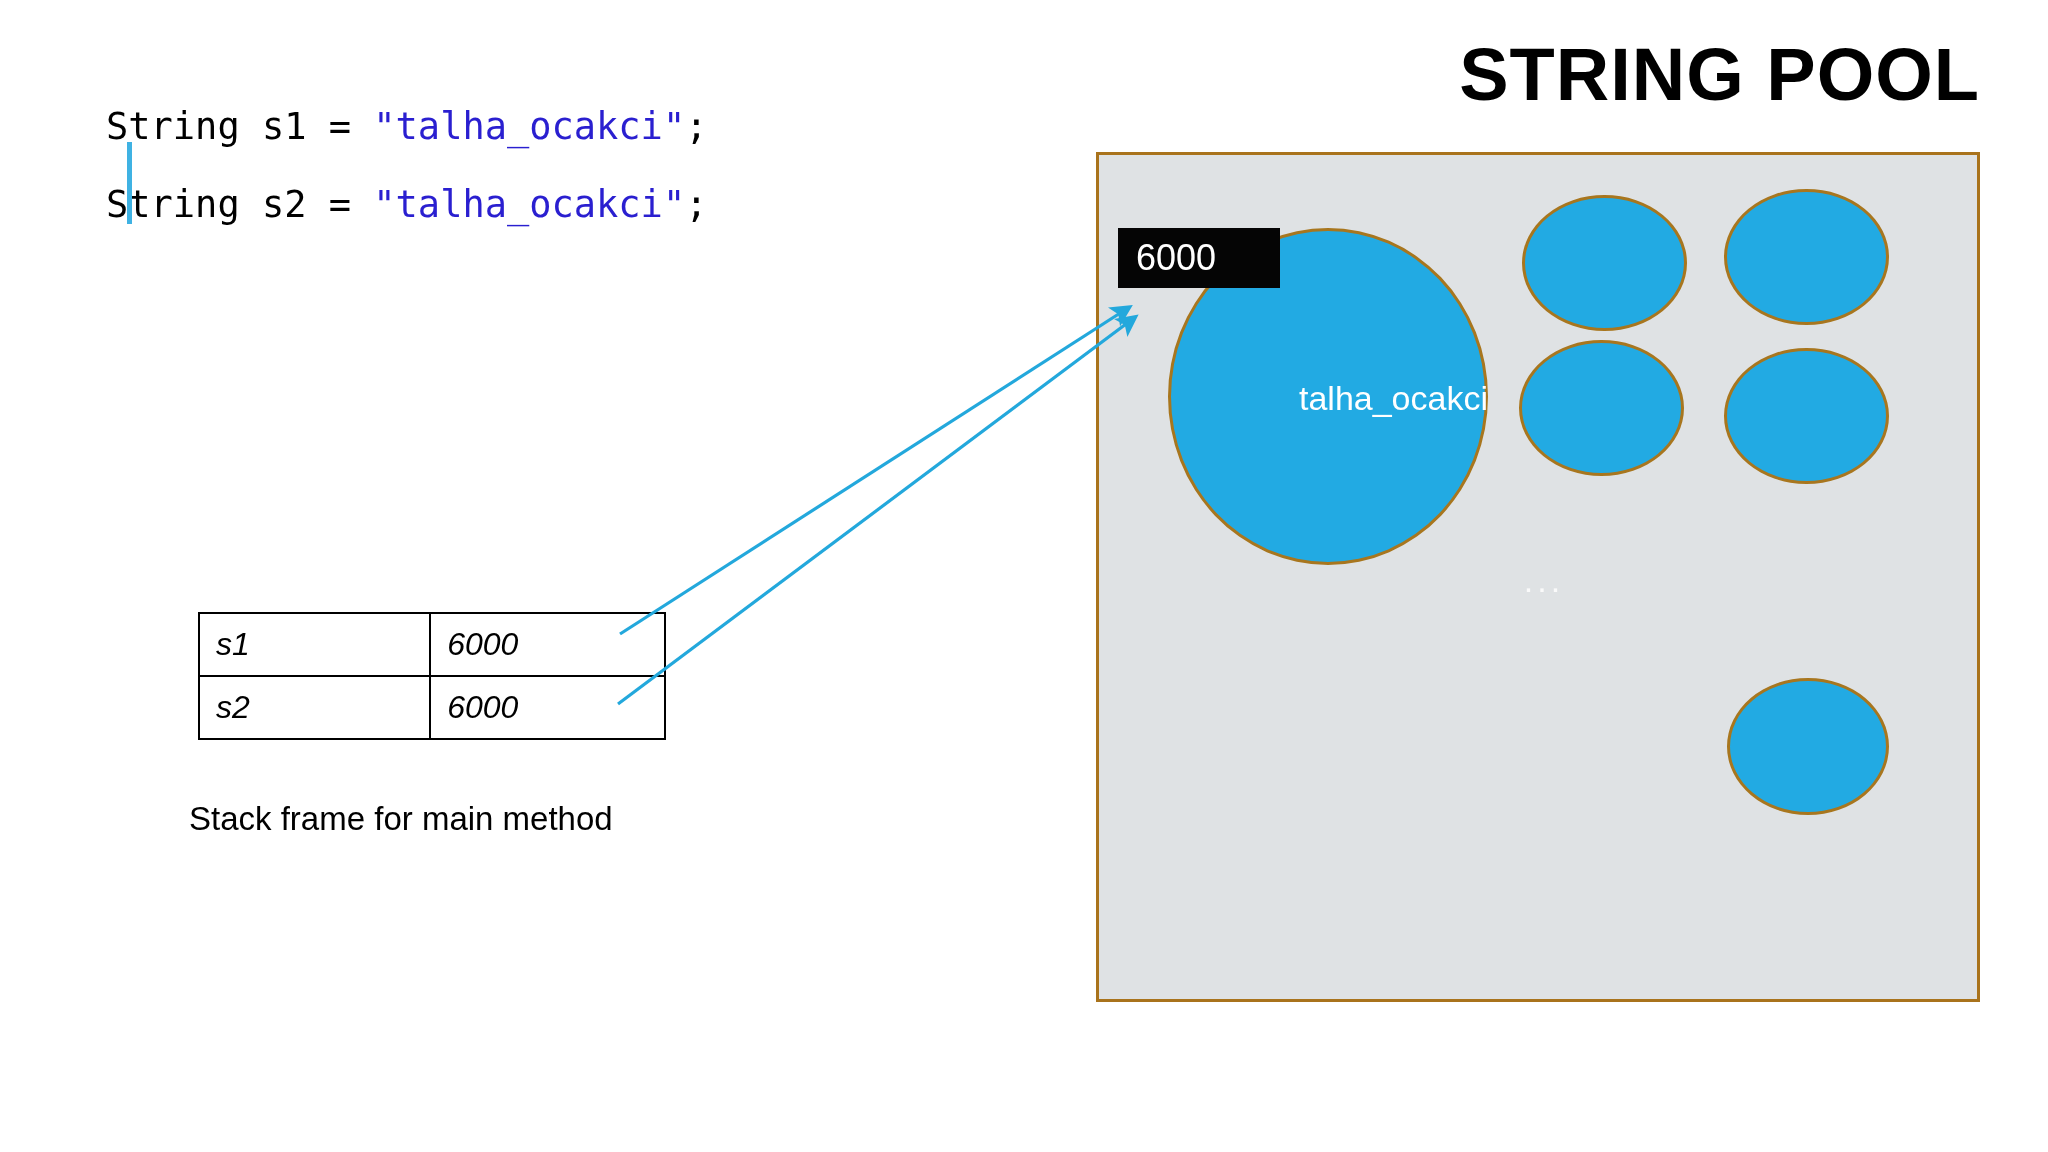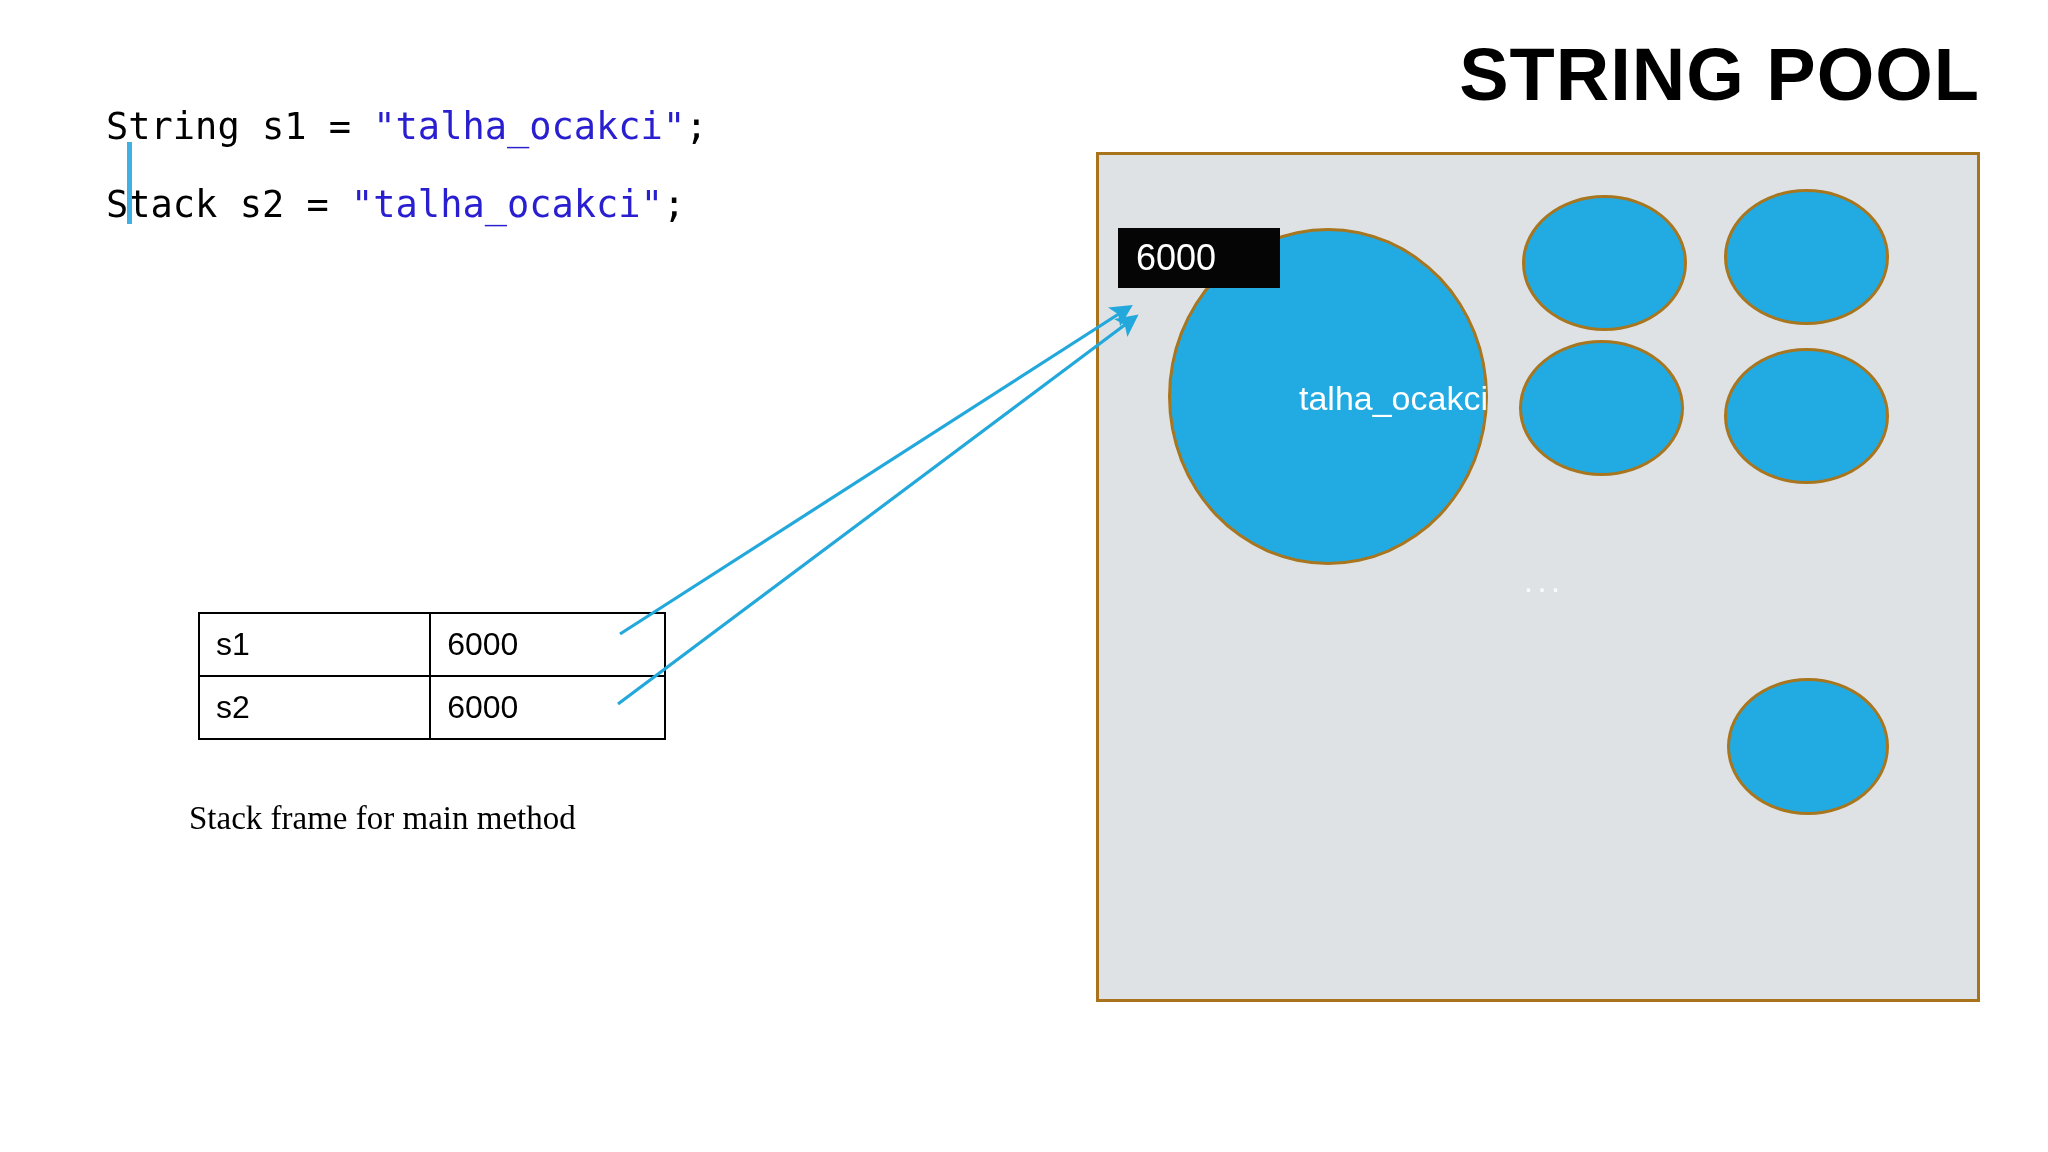--- a/index.html
+++ b/index.html
@@ -59,29 +59,30 @@
     background: #ffffff;
   }
   .stack-table td {
     border: 2.5px solid #000000;
     height: 61px;
     padding: 0 0 0 16px;
     font-family: "Liberation Sans", sans-serif;
     font-size: 32px;
     color: #000000;
     vertical-align: middle;
+    font-style: italic;
   }
   .stack-table td.col-name { width: 232px; }
   .stack-table td.col-val  { width: 232px; }
 
   .stack-caption {
     position: absolute;
     left: 189px;
     top: 800px;
-    font-family: Liberation Serif, serif;
+    font-family: Liberation Sans, sans-serif;
     font-size: 33px;
     color: #000000;
     white-space: nowrap;
   }
 
   
   .pool-title {
     position: absolute;
     left: 1096px;
     top: 32px;
@@ -176,21 +177,21 @@
     pointer-events: none;
   }
 </style>
 </head>
 <body>
 
 <div id="stage">
 
   <div class="code-block">
     <div class="code-line"><span>String s1 = </span><span class="lit">"talha_ocakci"</span><span>;</span></div>
-    <div class="code-line"><span>Stack s2 = </span><span class="lit">"talha_ocakci"</span><span>;</span></div>
+    <div class="code-line"><span>String s2 = </span><span class="lit">"talha_ocakci"</span><span>;</span></div>
   </div>
   <div class="caret"></div>
 
   <table class="stack-table">
     <tbody>
       <tr>
         <td class="col-name">s1</td>
         <td class="col-val">6000</td>
       </tr>
       <tr>

